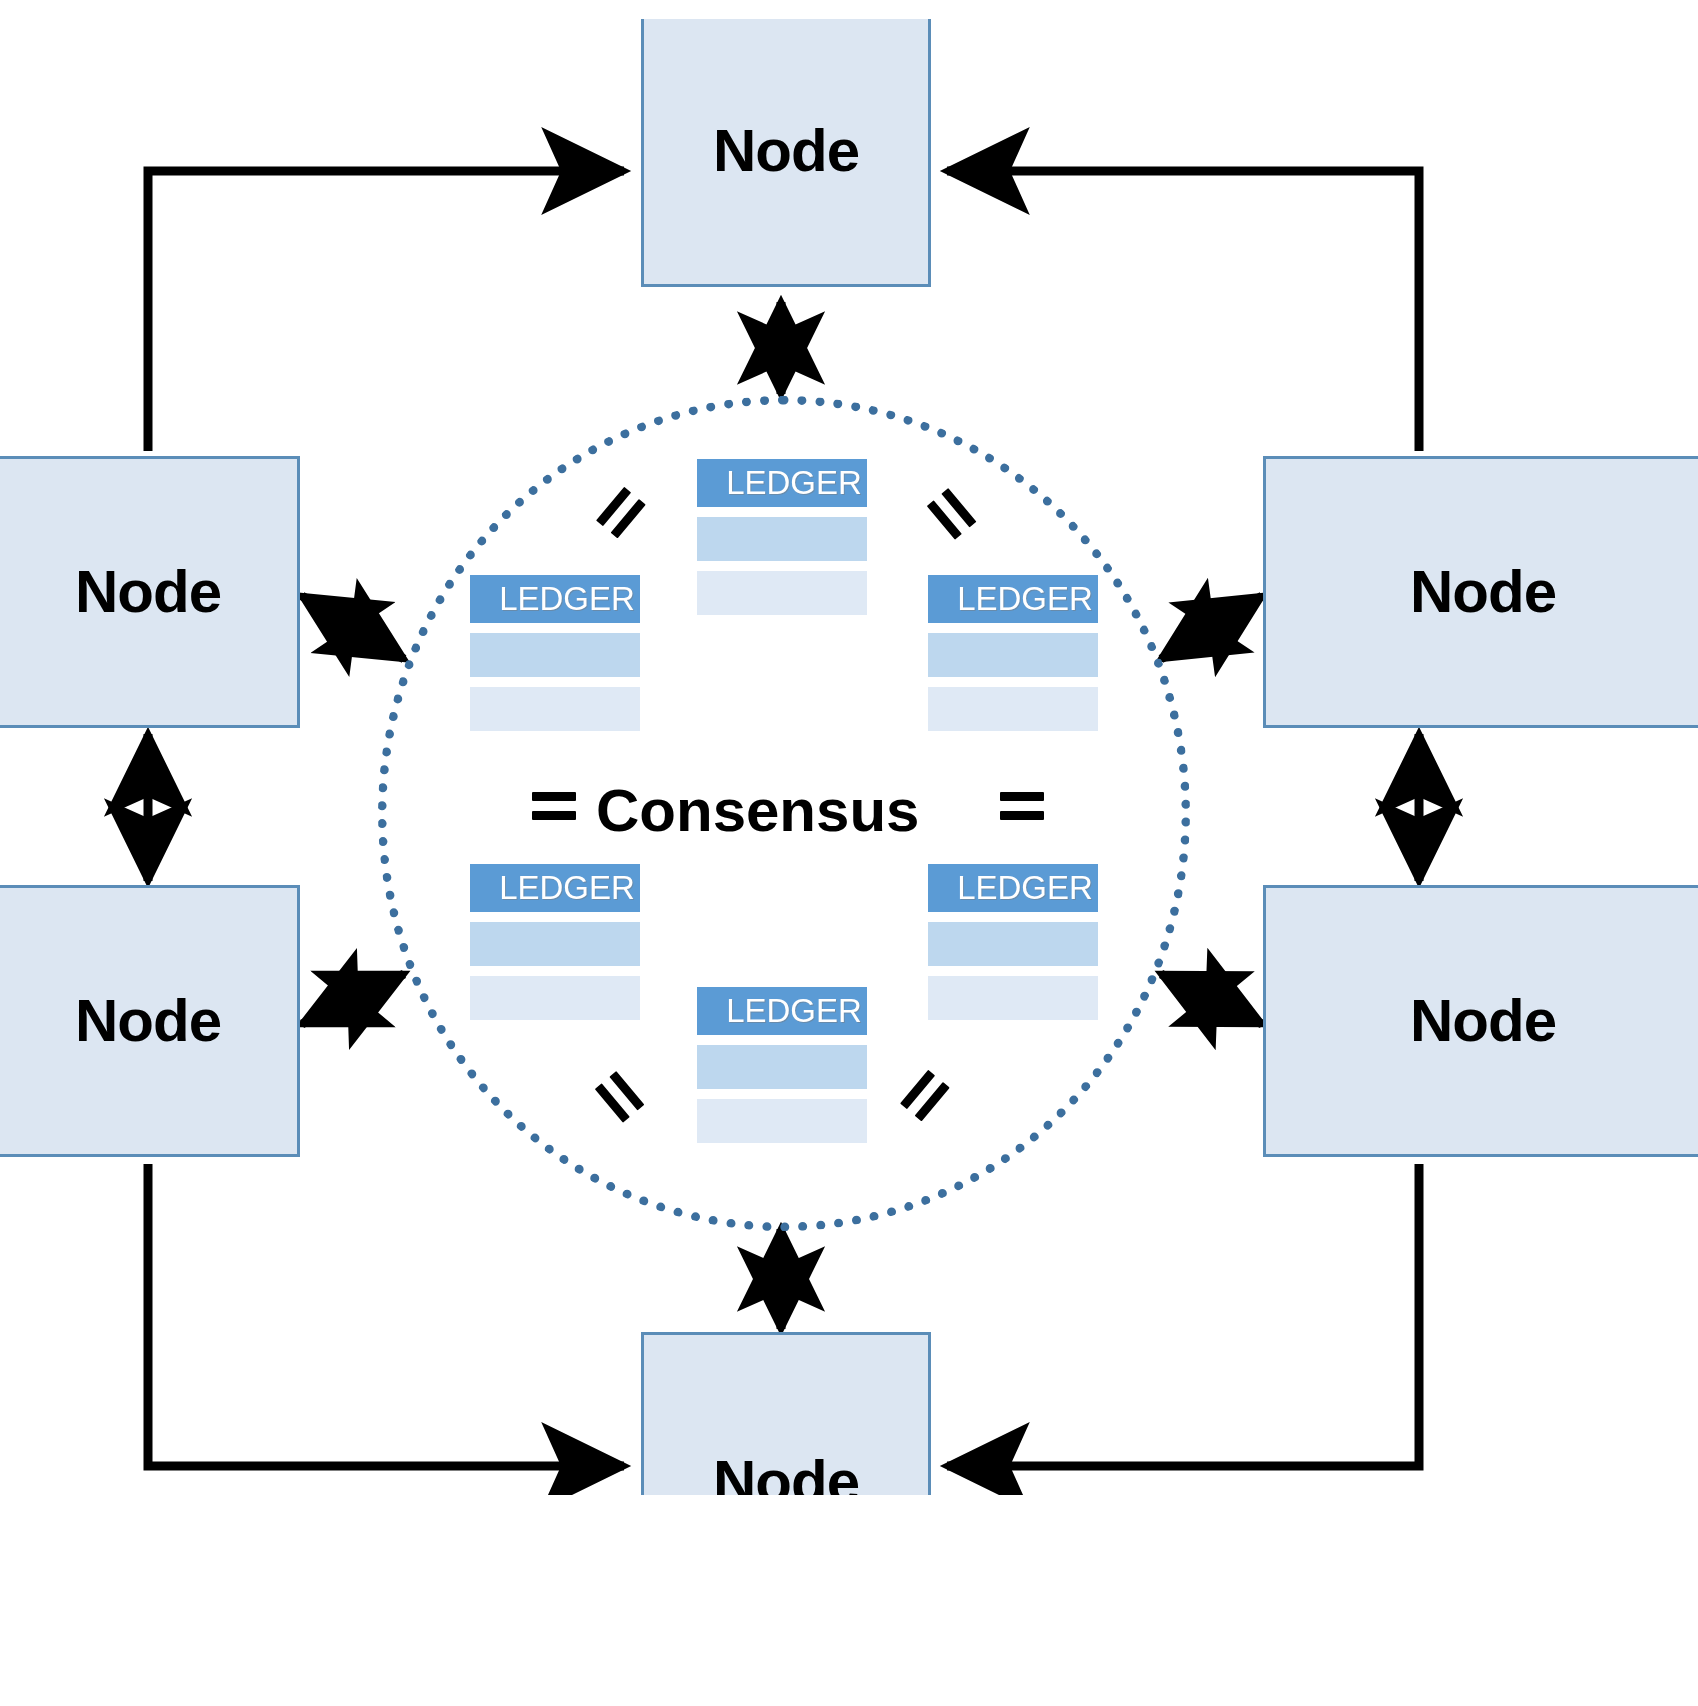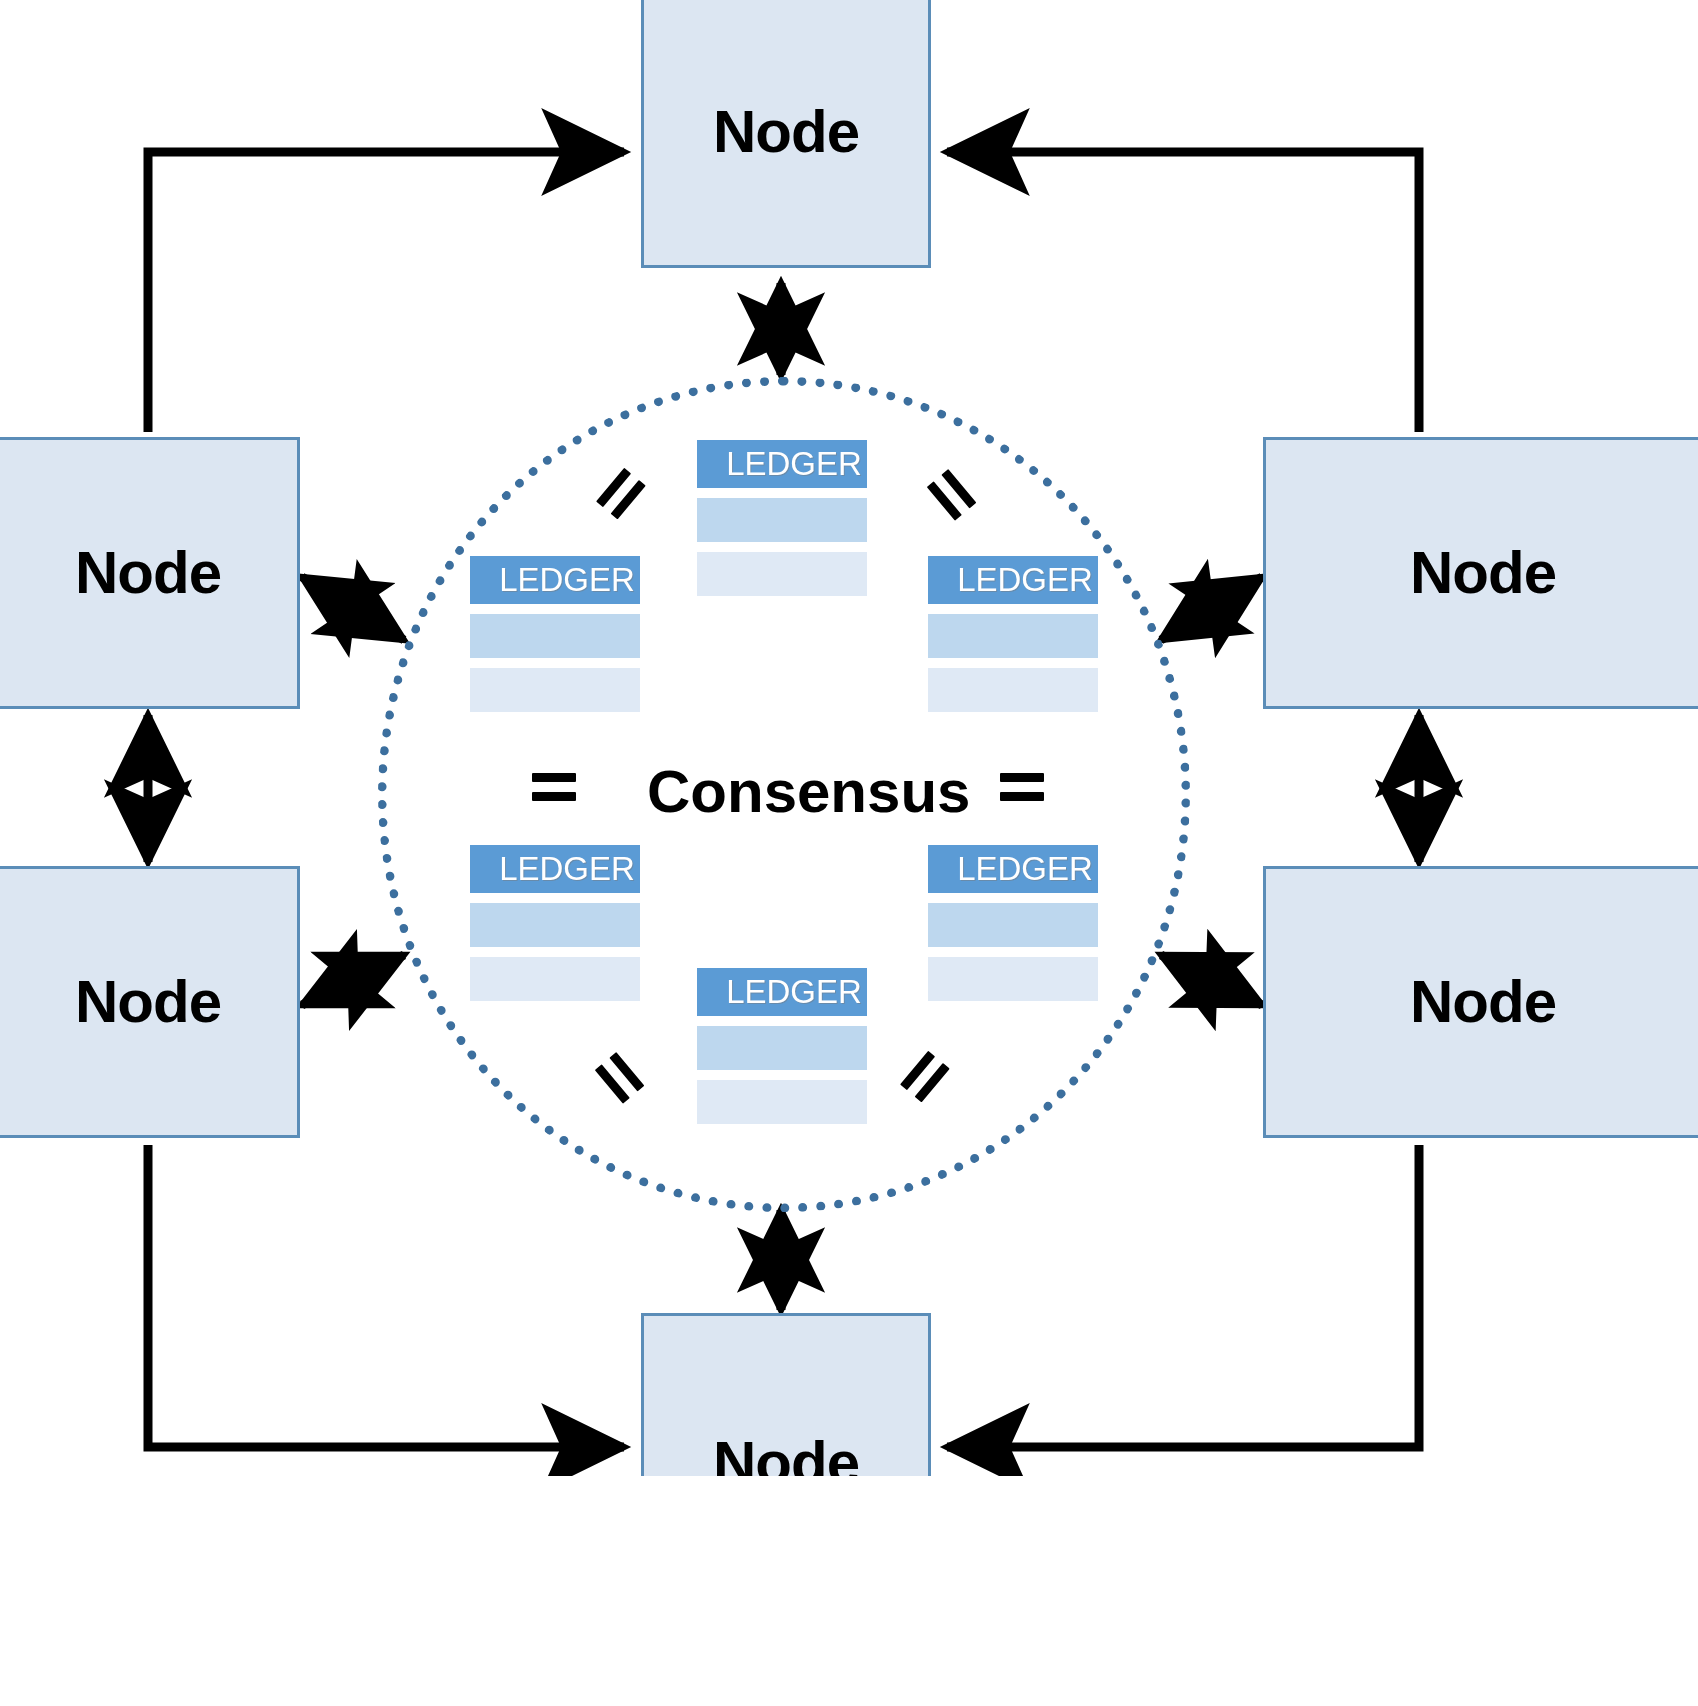--- a/index.html
+++ b/index.html
@@ -1,17 +1,17 @@
 <!DOCTYPE html>
 <html><head>
 <meta charset="utf-8">
 <style>
   html,body{margin:0;padding:0;background:#ffffff;}
   body{font-family:"Liberation Sans",sans-serif;}
-  #stage{position:relative;width:1698px;height:1476px;background:#fff;overflow:hidden;}
+  #stage{position:relative;width:1698px;height:1476px;background:#fff;overflow:hidden;margin-top:19px;}
 
   
   .node{
     position:absolute;
     background:#dce6f2;
     border:3px solid #5b8db8;
     box-sizing:border-box;
     display:flex;align-items:center;justify-content:center;
   }
   .node .node-label{
@@ -192,15 +192,15 @@
   </div>
   <div class="eqmark" style="left:598px;top:1055px;transform:rotate(-40deg);">
     <i class="a"></i>
       <i class="b"></i>
   </div>
   <div class="eqmark" style="left:902px;top:1055px;transform:rotate(40deg);">
     <i class="a"></i>
       <i class="b"></i>
   </div>
 
-  <div id="consensus-label" style="left:647px;top:762px;text-align:center;">Consensus</div>
+  <div id="consensus-label" style="left:596px;top:762px;text-align:center;">Consensus</div>
 
 </div>
 
 </body></html>

